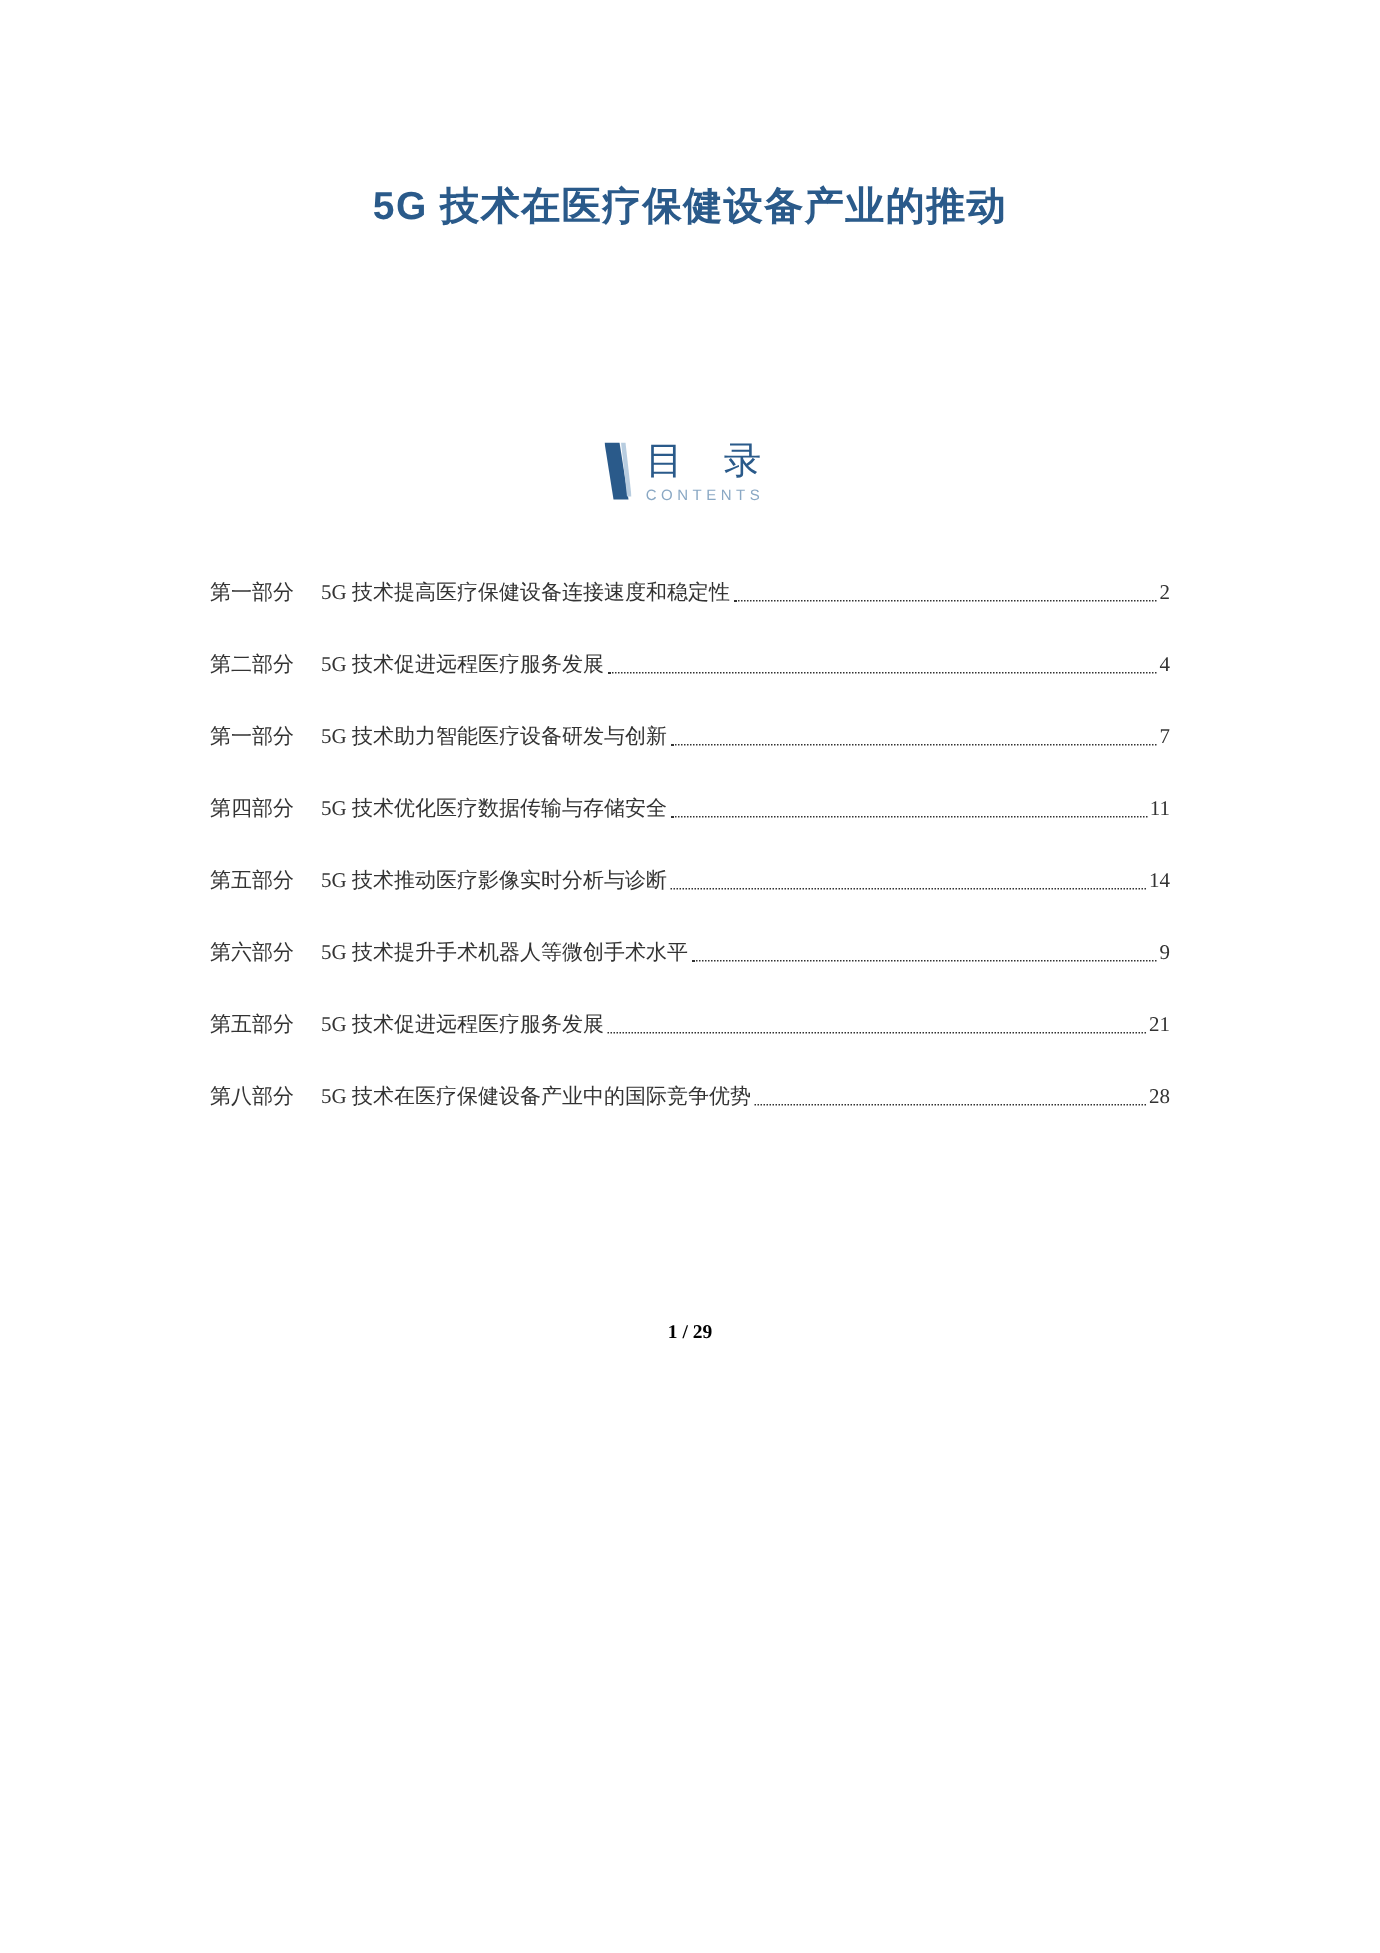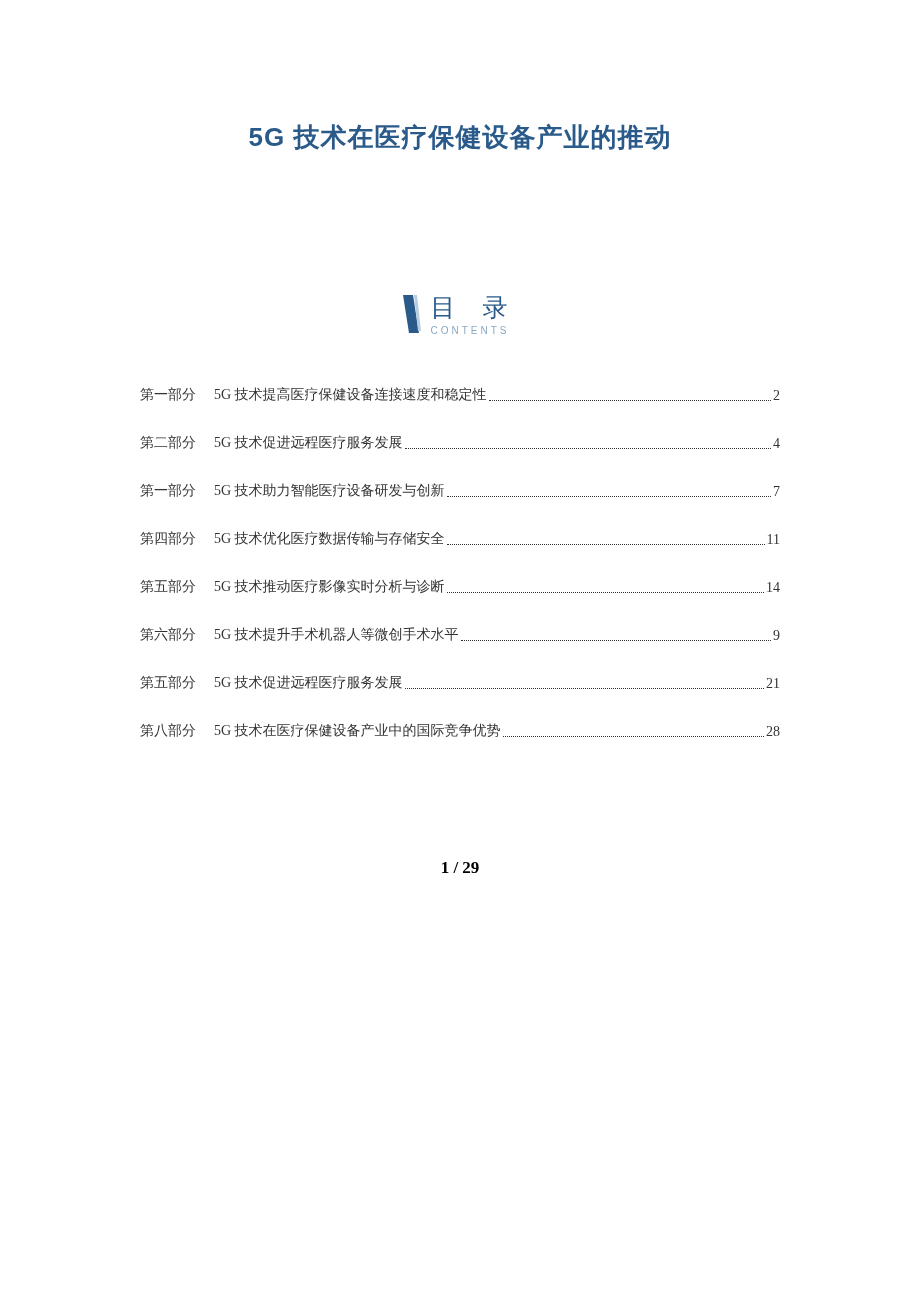--- a/index.html
+++ b/index.html
@@ -78,26 +78,26 @@
     margin: 0 2px;
     position: relative;
     top: -3px;
     min-width: 10px;
   }
   .toc-page {
     flex-shrink: 0;
   }
   .footer {
     position: absolute;
-    bottom: 88px;
+    bottom: 70px;
     left: 0;
     width: 100%;
     text-align: center;
     font-family: "Times New Roman", serif;
-    font-size: 17px;
+    font-size: 13px;
     font-weight: bold;
     color: #000;
   }
 </style>
 </head>
 <body>
 
 <div class="page">
 
   <h1 class="title">5G 技术在医疗保健设备产业的推动</h1>

